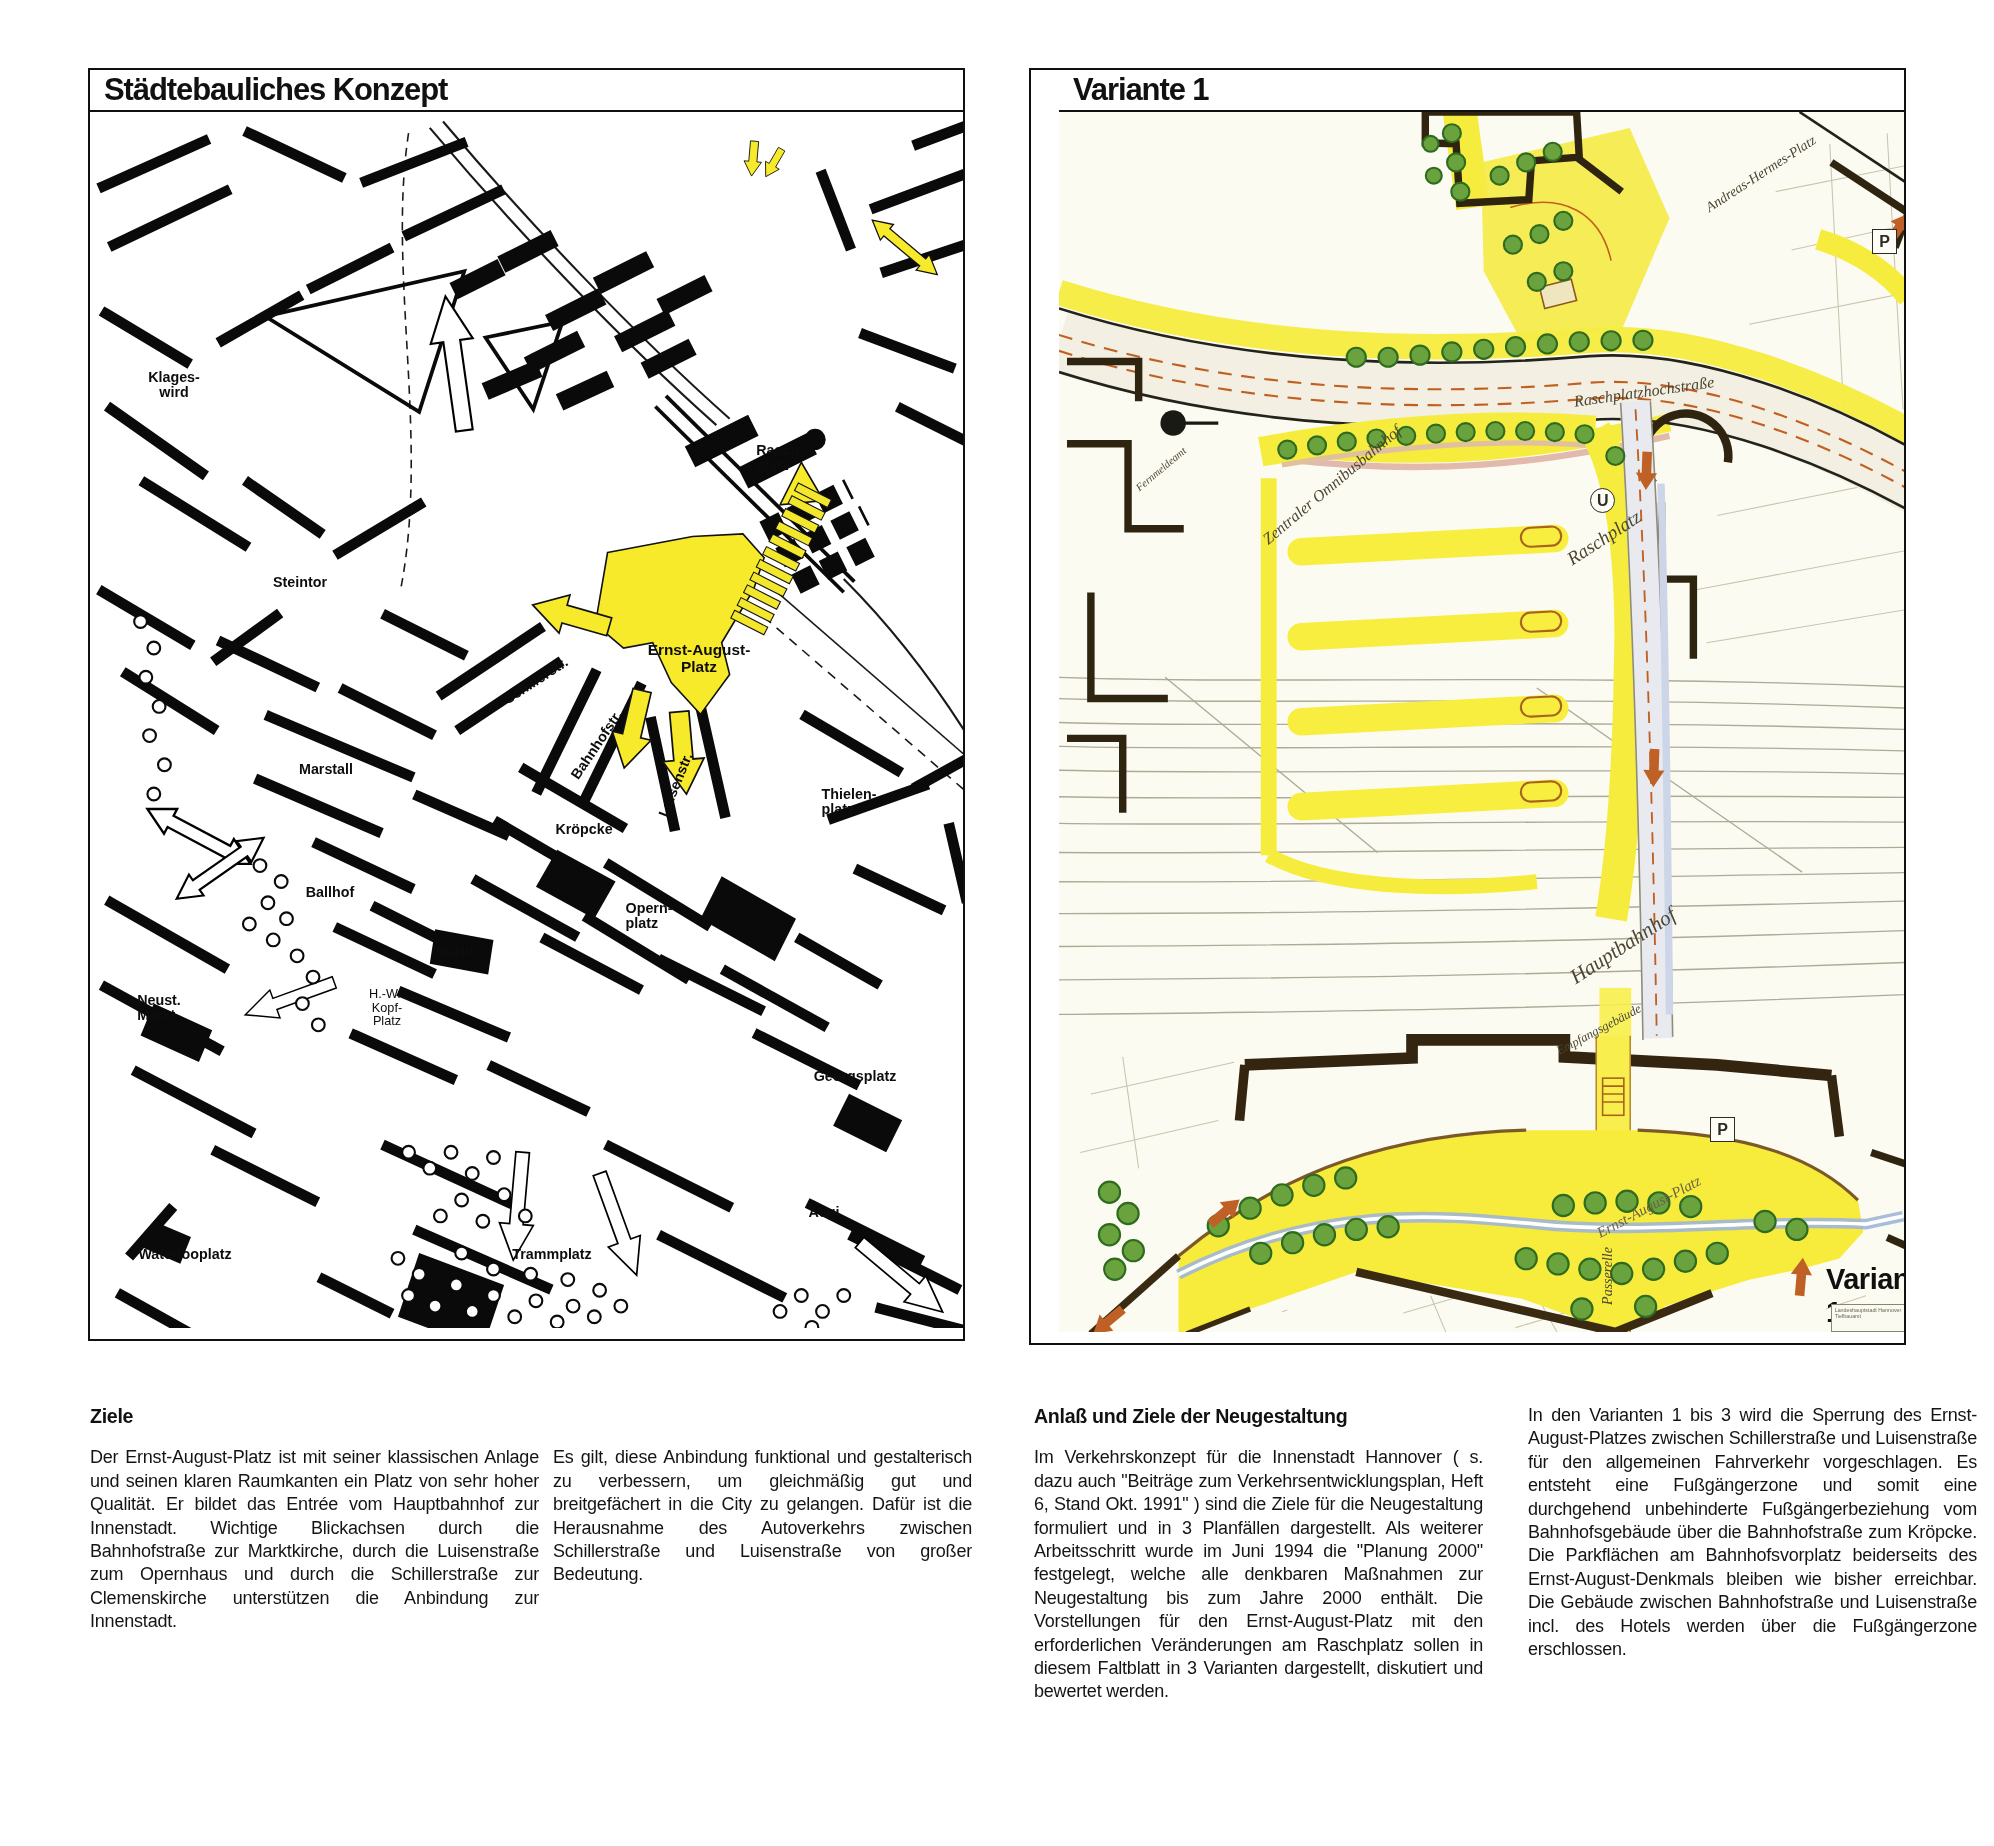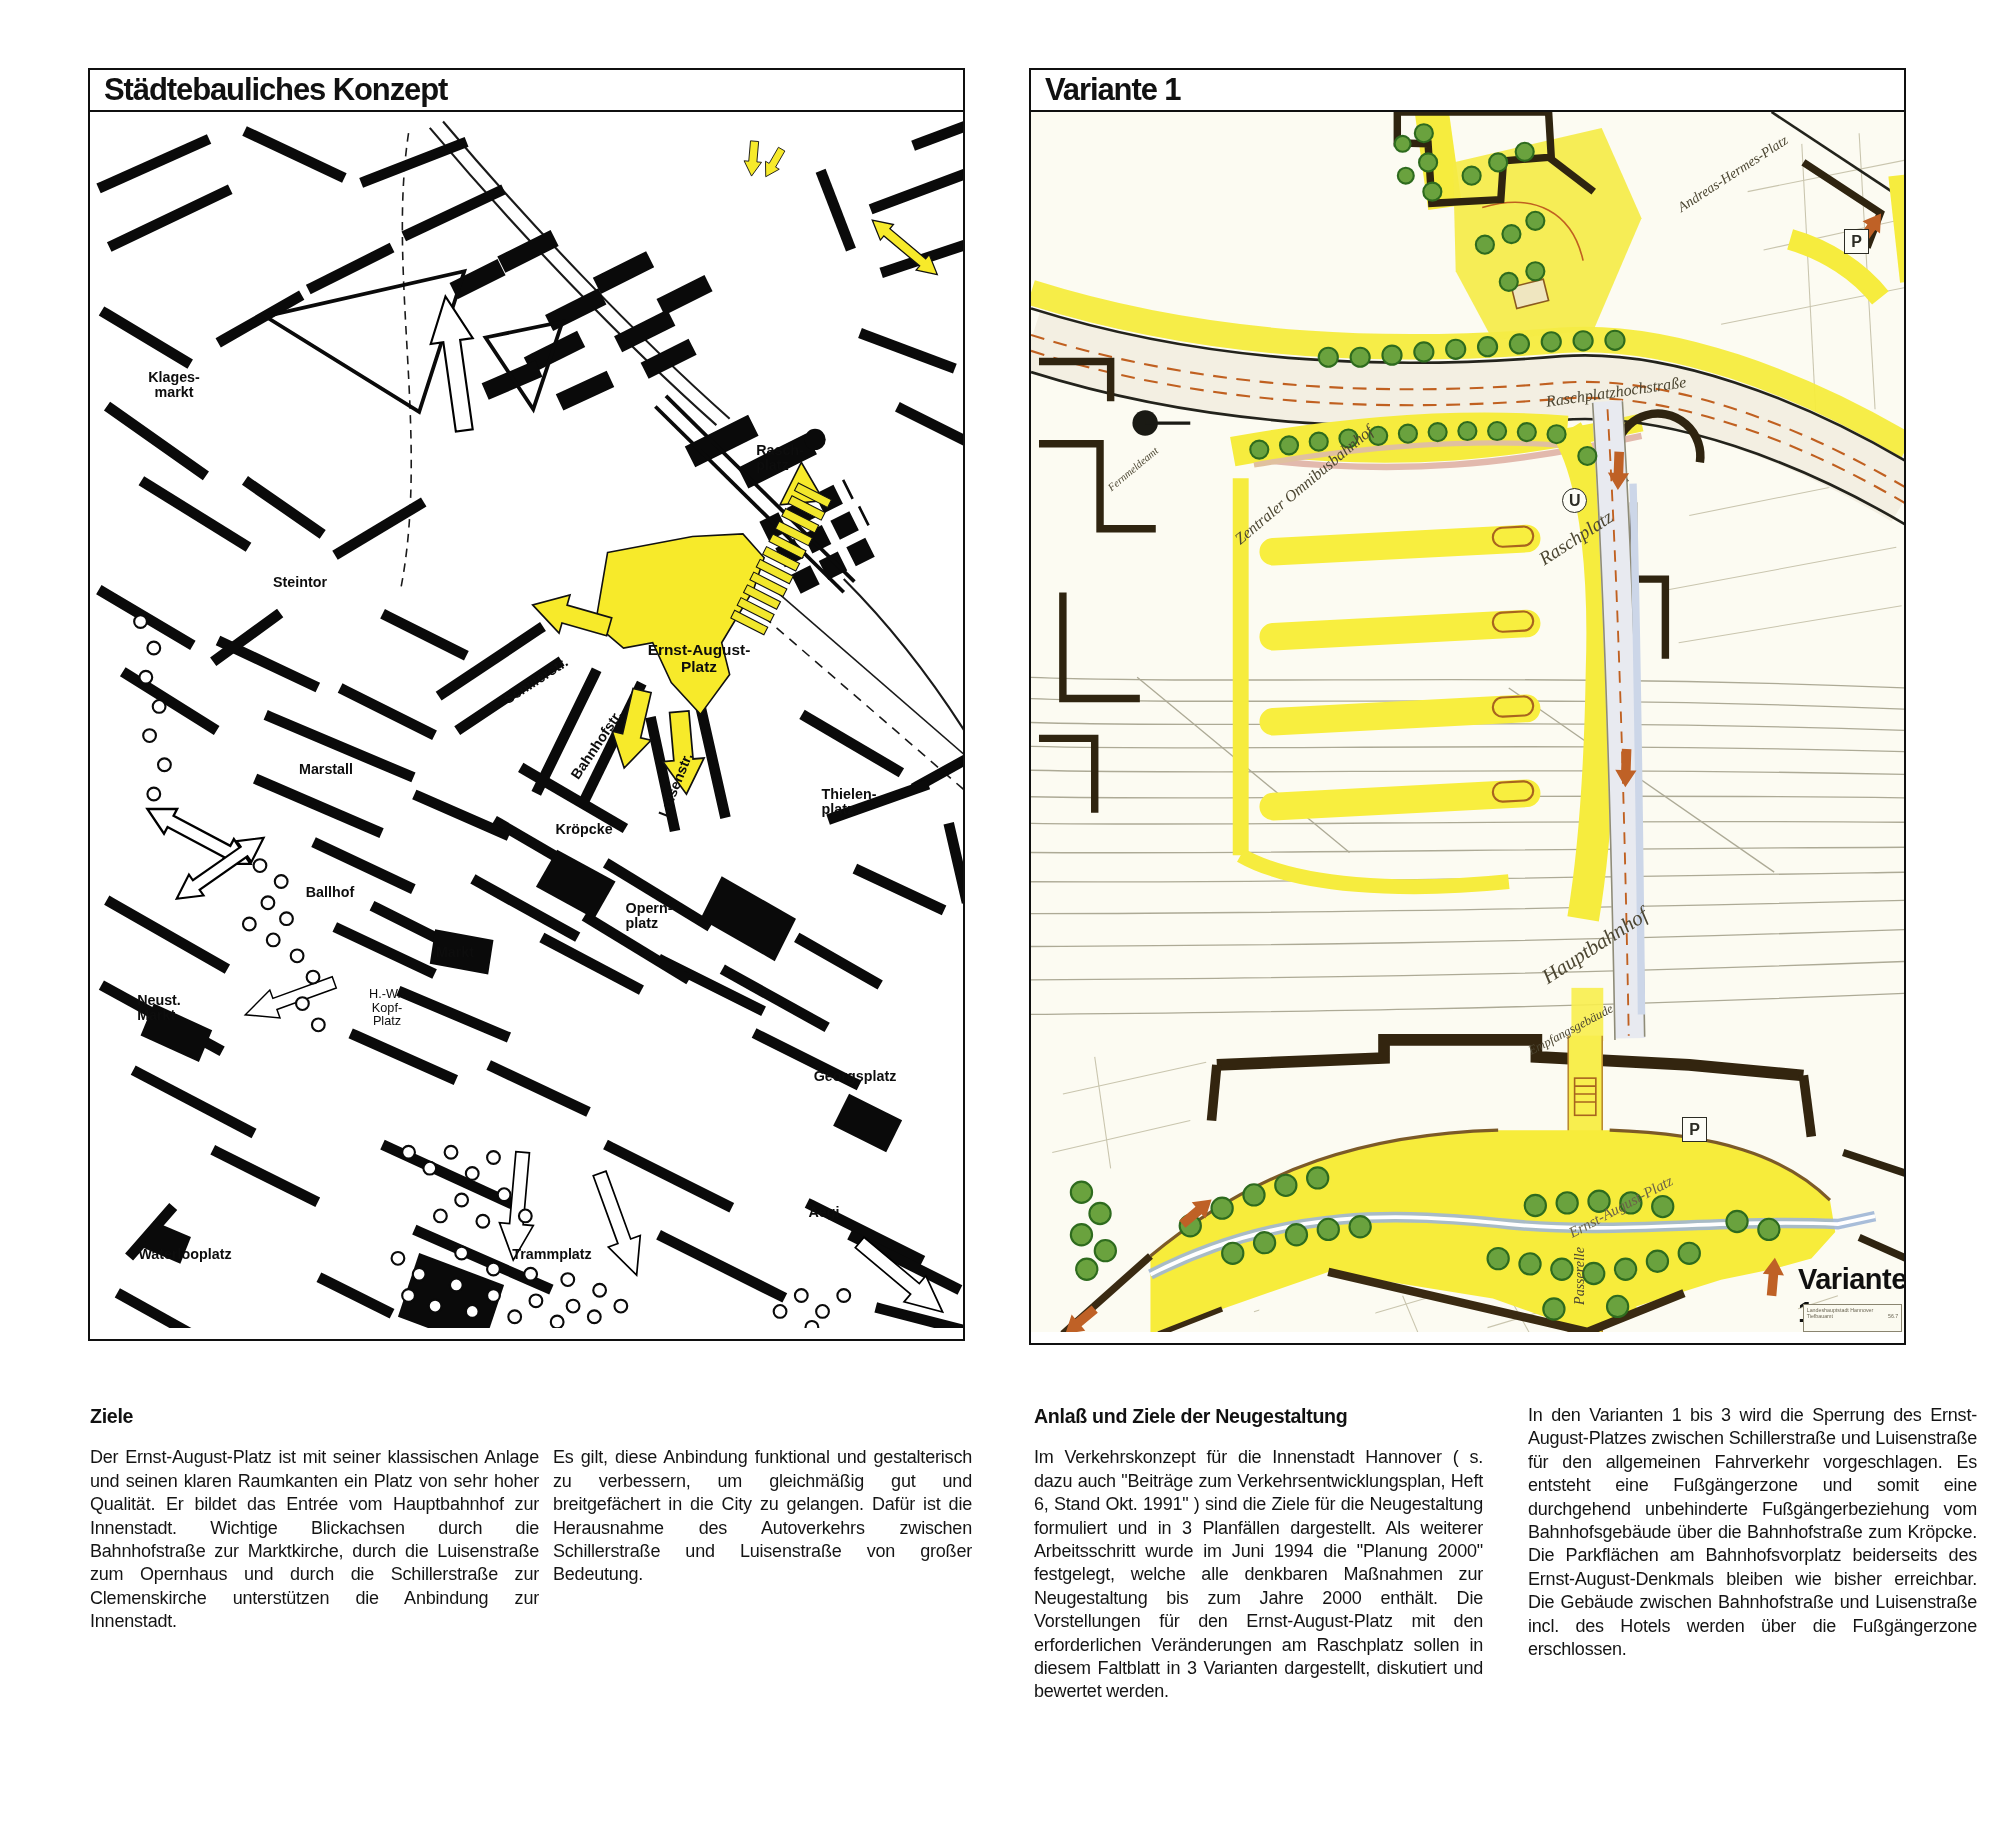--- a/index.html
+++ b/index.html
@@ -1,20 +1,20 @@
 <!DOCTYPE html>
 <html style="font-size:8.5px"><head>
 <meta charset="utf-8">
 <style>
   html,body{margin:0;padding:0;}
   body{width:1995px;height:1846px;background:#ffffff;position:relative;
        font-family:"Liberation Sans",sans-serif;color:#111;}
   .panel{position:absolute;border:2.1px solid #101010;background:#fff;box-sizing:border-box;}
   #panel-left{left:88px;top:68px;width:877px;height:1273px;}
-  #panel-right{left:1029px;top:68px;width:877px;height:1277px;}
+  #panel-right{left:1029px;top:68px;width:877px;height:1277px;padding-left:28px;}
   .panel-title{height:42px;border-bottom:2.1px solid #101010;display:flex;align-items:center;
        padding-left:14px;font-weight:bold;font-size:31px;letter-spacing:-1.1px;box-sizing:border-box;}
   .map-area{position:relative;width:100%;height:calc(100% - 53px);overflow:hidden;background:#fff;}
   .map-area svg{position:absolute;left:0;top:0;}
   
   .lml{position:absolute;transform:translate(-50%,-50%);font-weight:bold;font-size:14.3px;line-height:1.08;
        color:#0d0d0d;white-space:pre-line;text-align:center;z-index:5;}
   
   .rml{position:absolute;transform:translate(-50%,-50%);font-family:"Liberation Serif",serif;font-style:italic;
        font-size:15px;color:#4c4632;white-space:nowrap;z-index:5;}
@@ -259,21 +259,21 @@
           <circle cx="1000" cy="2250" r="12"></circle>
         <circle cx="1340" cy="2230" r="12"></circle>
           <circle cx="1380" cy="2260" r="12"></circle>
           <circle cx="1420" cy="2230" r="12"></circle>
         <circle cx="1360" cy="2290" r="12"></circle>
           <circle cx="1300" cy="2260" r="12"></circle>
       </g>
     </svg>
 
     <span class="lml" style="left:84px;top:273px;">Klages-
-markt</span>
+wird</span>
     <span class="lml" style="left:210px;top:471px;">Steintor</span>
     <span class="lml" style="left:690px;top:346px;text-align:left;">Rasch-
 platz</span>
     <span class="lml" style="left:565px;top:547px;font-size:15.4px;margin-left:44px;">Ernst-August-
 Platz</span>
     <span class="lml" style="left:446px;top:569px;transform:translate(-50%,-50%) rotate(-33deg);">Schillerstr.</span>
     <span class="lml" style="left:507px;top:633px;transform:translate(-50%,-50%) rotate(-56deg);">Bahnhofstr.</span>
     <span class="lml" style="left:586px;top:673px;transform:translate(-50%,-50%) rotate(-68deg);">Luisenstr.</span>
     <span class="lml" style="left:494px;top:718px;">Kröpcke</span>
     <span class="lml" style="left:559px;top:804px;text-align:left;">Opern-

